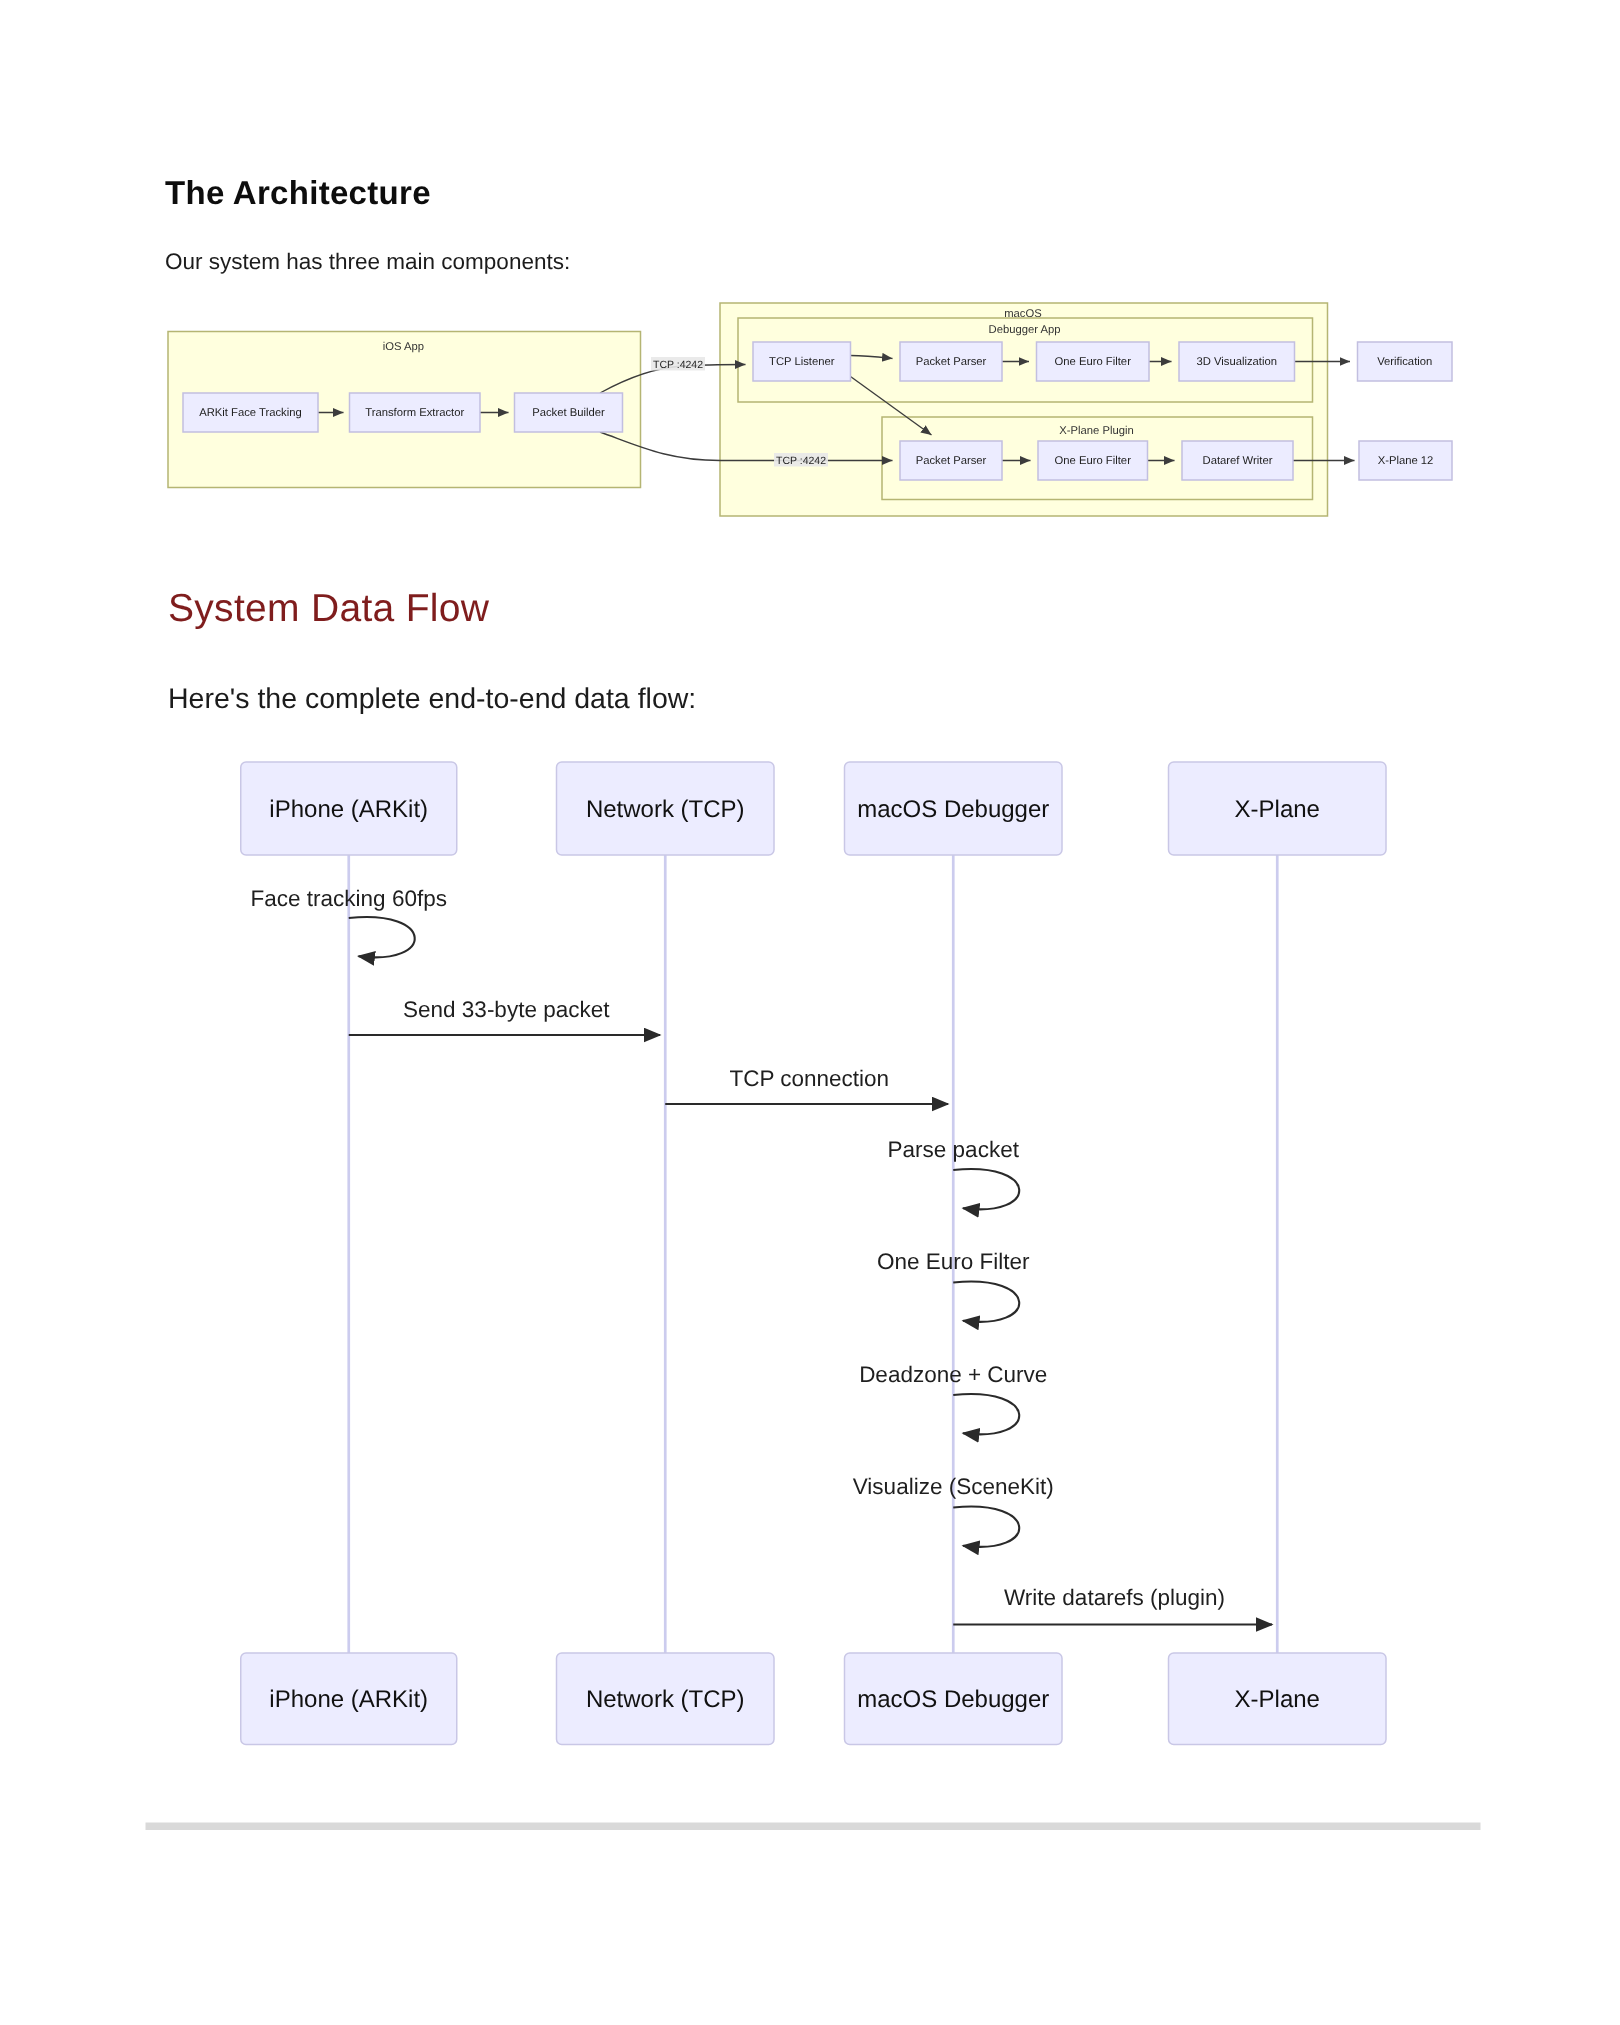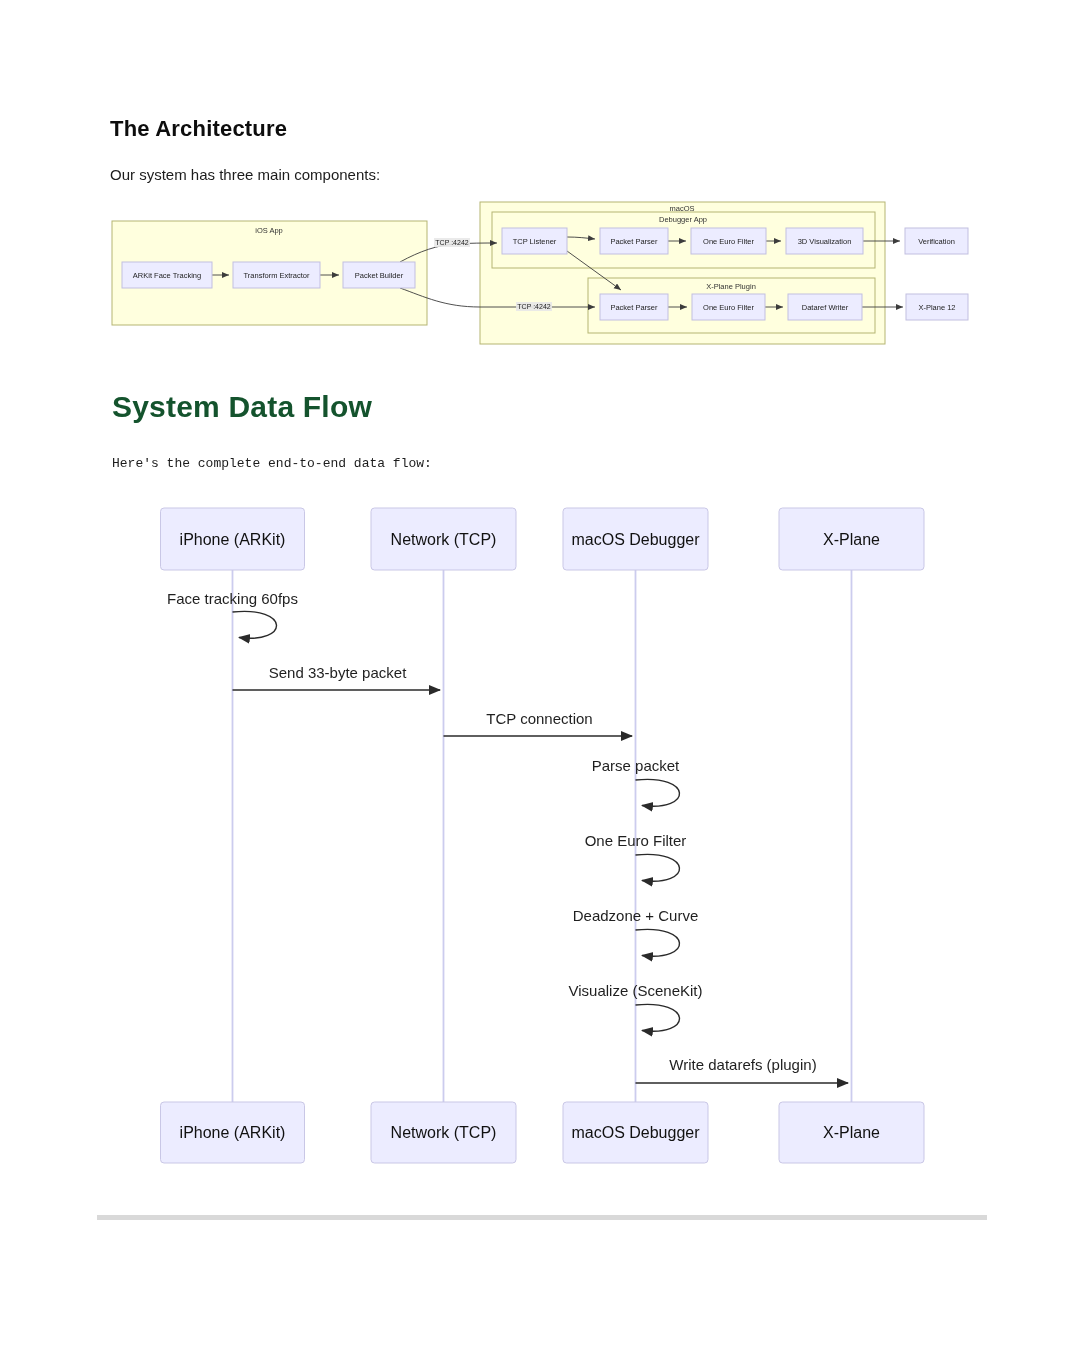--- a/index.html
+++ b/index.html
@@ -1,21 +1,21 @@
 <!DOCTYPE html>
 <html><head>
 <meta charset="utf-8">
 <style>
   html,body{margin:0;padding:0;background:#ffffff;}
   body{width:1080px;height:1350px;position:relative;font-family:"Liberation Sans",sans-serif;}
   .page{position:absolute;inset:0;background:#fff;padding-left:31px;}
   .h-arch{position:absolute;left:110px;top:116px;margin:0;font-size:22px;font-weight:700;color:#0d0d0d;letter-spacing:.2px;}
   .p-arch{position:absolute;left:110px;top:166px;margin:0;font-size:15px;color:#1c1c1c;text-align:right;}
-  .h-flow{position:absolute;left:112px;top:390px;margin:0;font-size:30px;font-weight:700;color:#14532d;letter-spacing:.2px;}
-  .p-flow{position:absolute;left:112px;top:456px;margin:0;font-size:13px;color:#1c1c1c;font-family:Liberation Mono, monospace;}
+  .h-flow{position:absolute;left:112px;top:390px;margin:0;font-size:26px;font-weight:400;color:#7f1d1d;letter-spacing:.2px;}
+  .p-flow{position:absolute;left:112px;top:456px;margin:0;font-size:19px;color:#1c1c1c;}
   svg.arch{position:absolute;left:0;top:195px;width:1080px;height:155px;}
   svg.seq{position:absolute;left:0;top:500px;width:1080px;height:670px;}
   .divider{position:absolute;left:97px;top:1215px;width:890px;height:5px;background:#d9d9d9;}
   
   .cluster{fill:#ffffde;stroke:#b5b573;stroke-width:1;}
   .cluster-label{font-size:7.5px;fill:#333;text-anchor:middle;}
   .node{fill:#ececff;stroke:#c2bfe0;stroke-width:1;}
   .node-label{font-size:7.5px;fill:#1d1d1d;text-anchor:middle;}
   .aedge{stroke:#3c3c3c;stroke-width:.9;fill:none;}
   .edge-label{font-size:7px;fill:#222;text-anchor:middle;}

